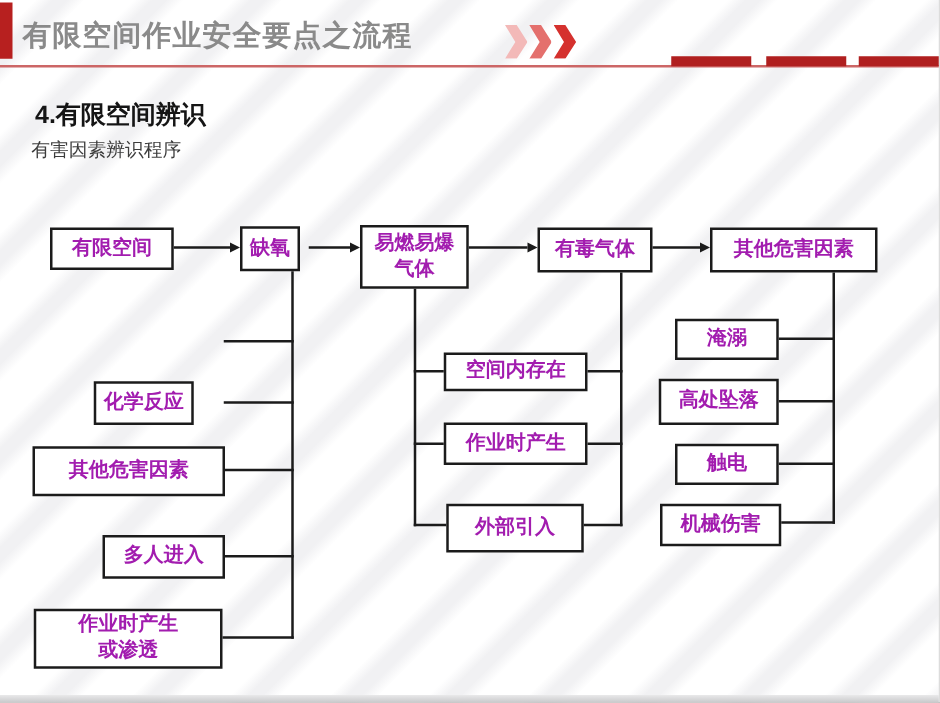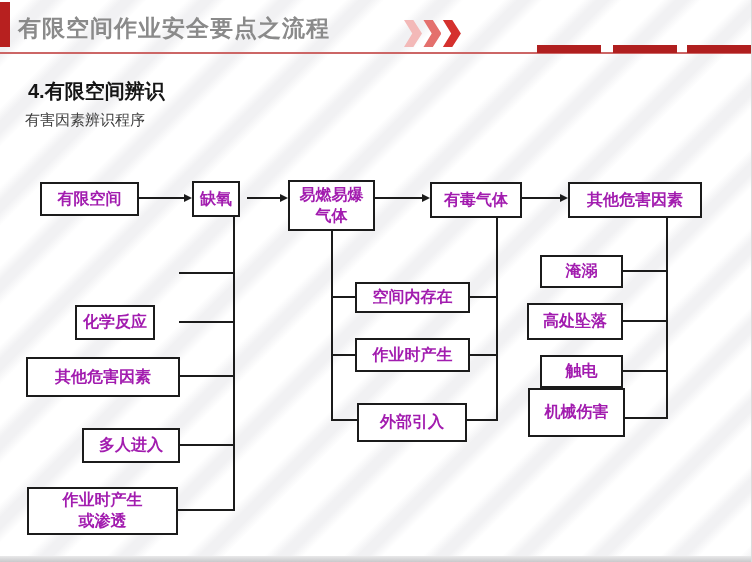--- a/index.html
+++ b/index.html
@@ -133,21 +133,21 @@
   <div class="hline" style="left:331px;top:296px;width:24px"></div>
   <div class="hline" style="left:470px;top:296px;width:28px"></div>
   <div class="hline" style="left:331px;top:354px;width:24px"></div>
   <div class="hline" style="left:470px;top:354px;width:28px"></div>
   <div class="hline" style="left:331px;top:419px;width:26px"></div>
   <div class="hline" style="left:467px;top:419px;width:31px"></div>
 
   <div class="node" style="left:540px;top:255px;width:83px;height:33px">淹溺</div>
   <div class="node" style="left:527px;top:303px;width:96px;height:37px">高处坠落</div>
   <div class="node" style="left:540px;top:355px;width:83px;height:33px">触电</div>
-  <div class="node" style="left:528px;top:388px;width:97px;height:49px">机械伤害</div>
+  <div class="node" style="left:528px;top:403px;width:97px;height:34px">机械伤害</div>
 
   <div class="hline" style="left:623px;top:270px;width:45px"></div>
   <div class="hline" style="left:623px;top:320px;width:45px"></div>
   <div class="hline" style="left:623px;top:370px;width:45px"></div>
   <div class="hline" style="left:625px;top:417px;width:43px"></div>
 
   <div class="bottom-edge"></div>
 </div>
 
 </body></html>

